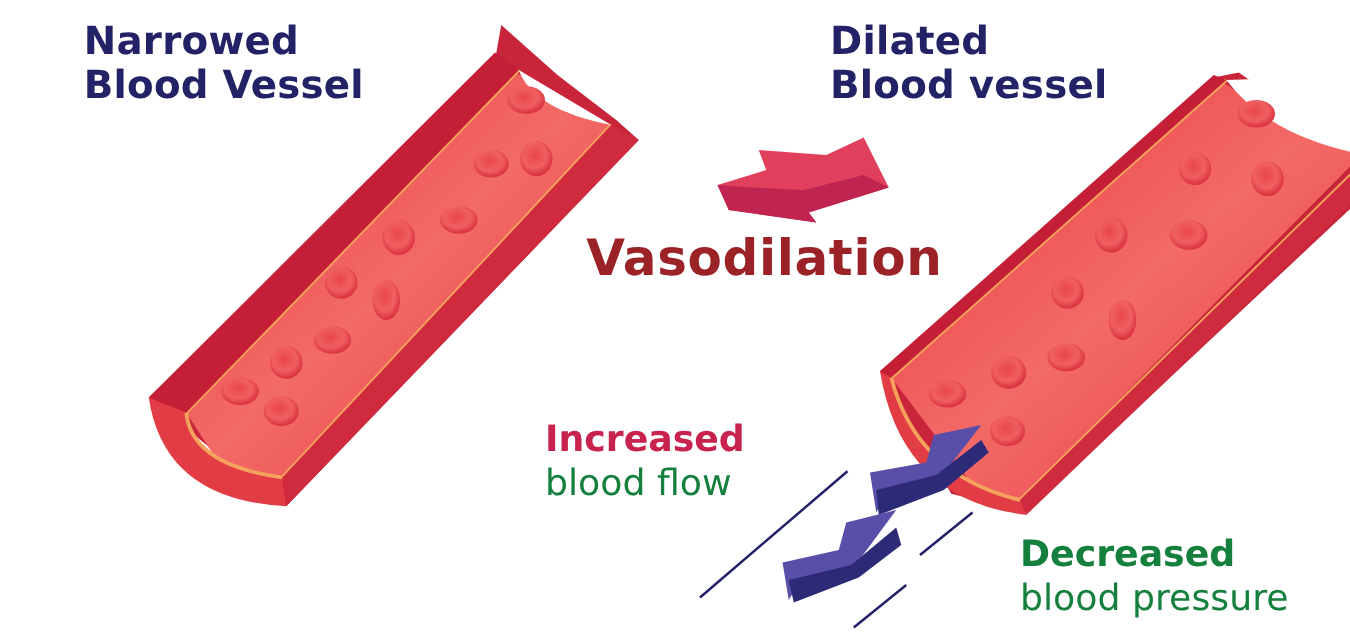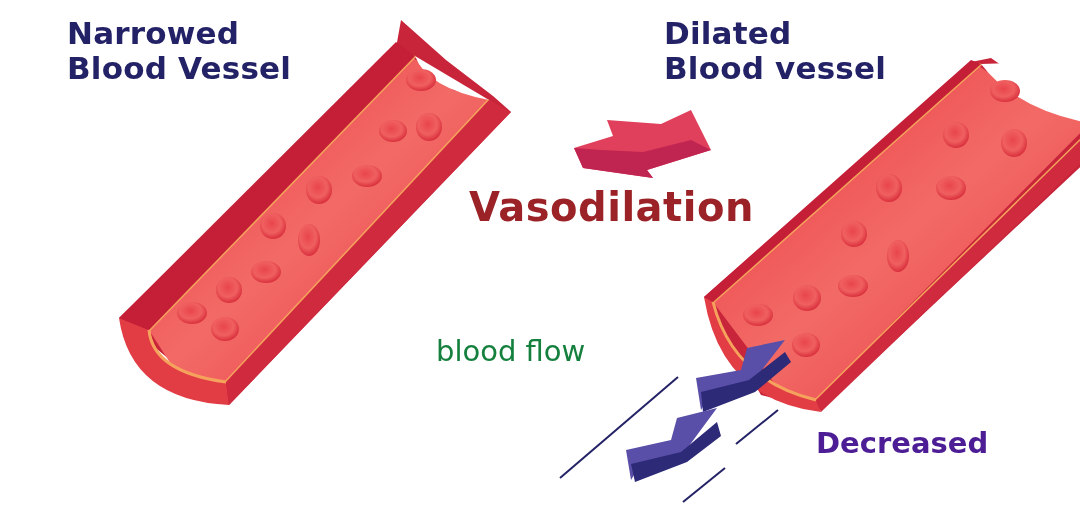--- a/index.html
+++ b/index.html
@@ -121,20 +121,22 @@
   </div>
 
   <div class="label main-title">Vasodilation</div>
 
   <div class="label title-right">
     <div>Dilated</div>
     <div>Blood vessel</div>
   </div>
 
   <div class="effect effect-flow">
+    <span class="strong" style="color:#c8224f">Increased</span>
     <span class="normal">blood flow</span>
   </div>
 
   <div class="effect effect-pressure">
-    <span class="strong" style="color:#4c1d95">Decreased</span>
+    <span class="strong" style="color:#15803d">Decreased</span>
+    <span class="normal">blood pressure</span>
   </div>
 
 </div>
 
 </body></html>

